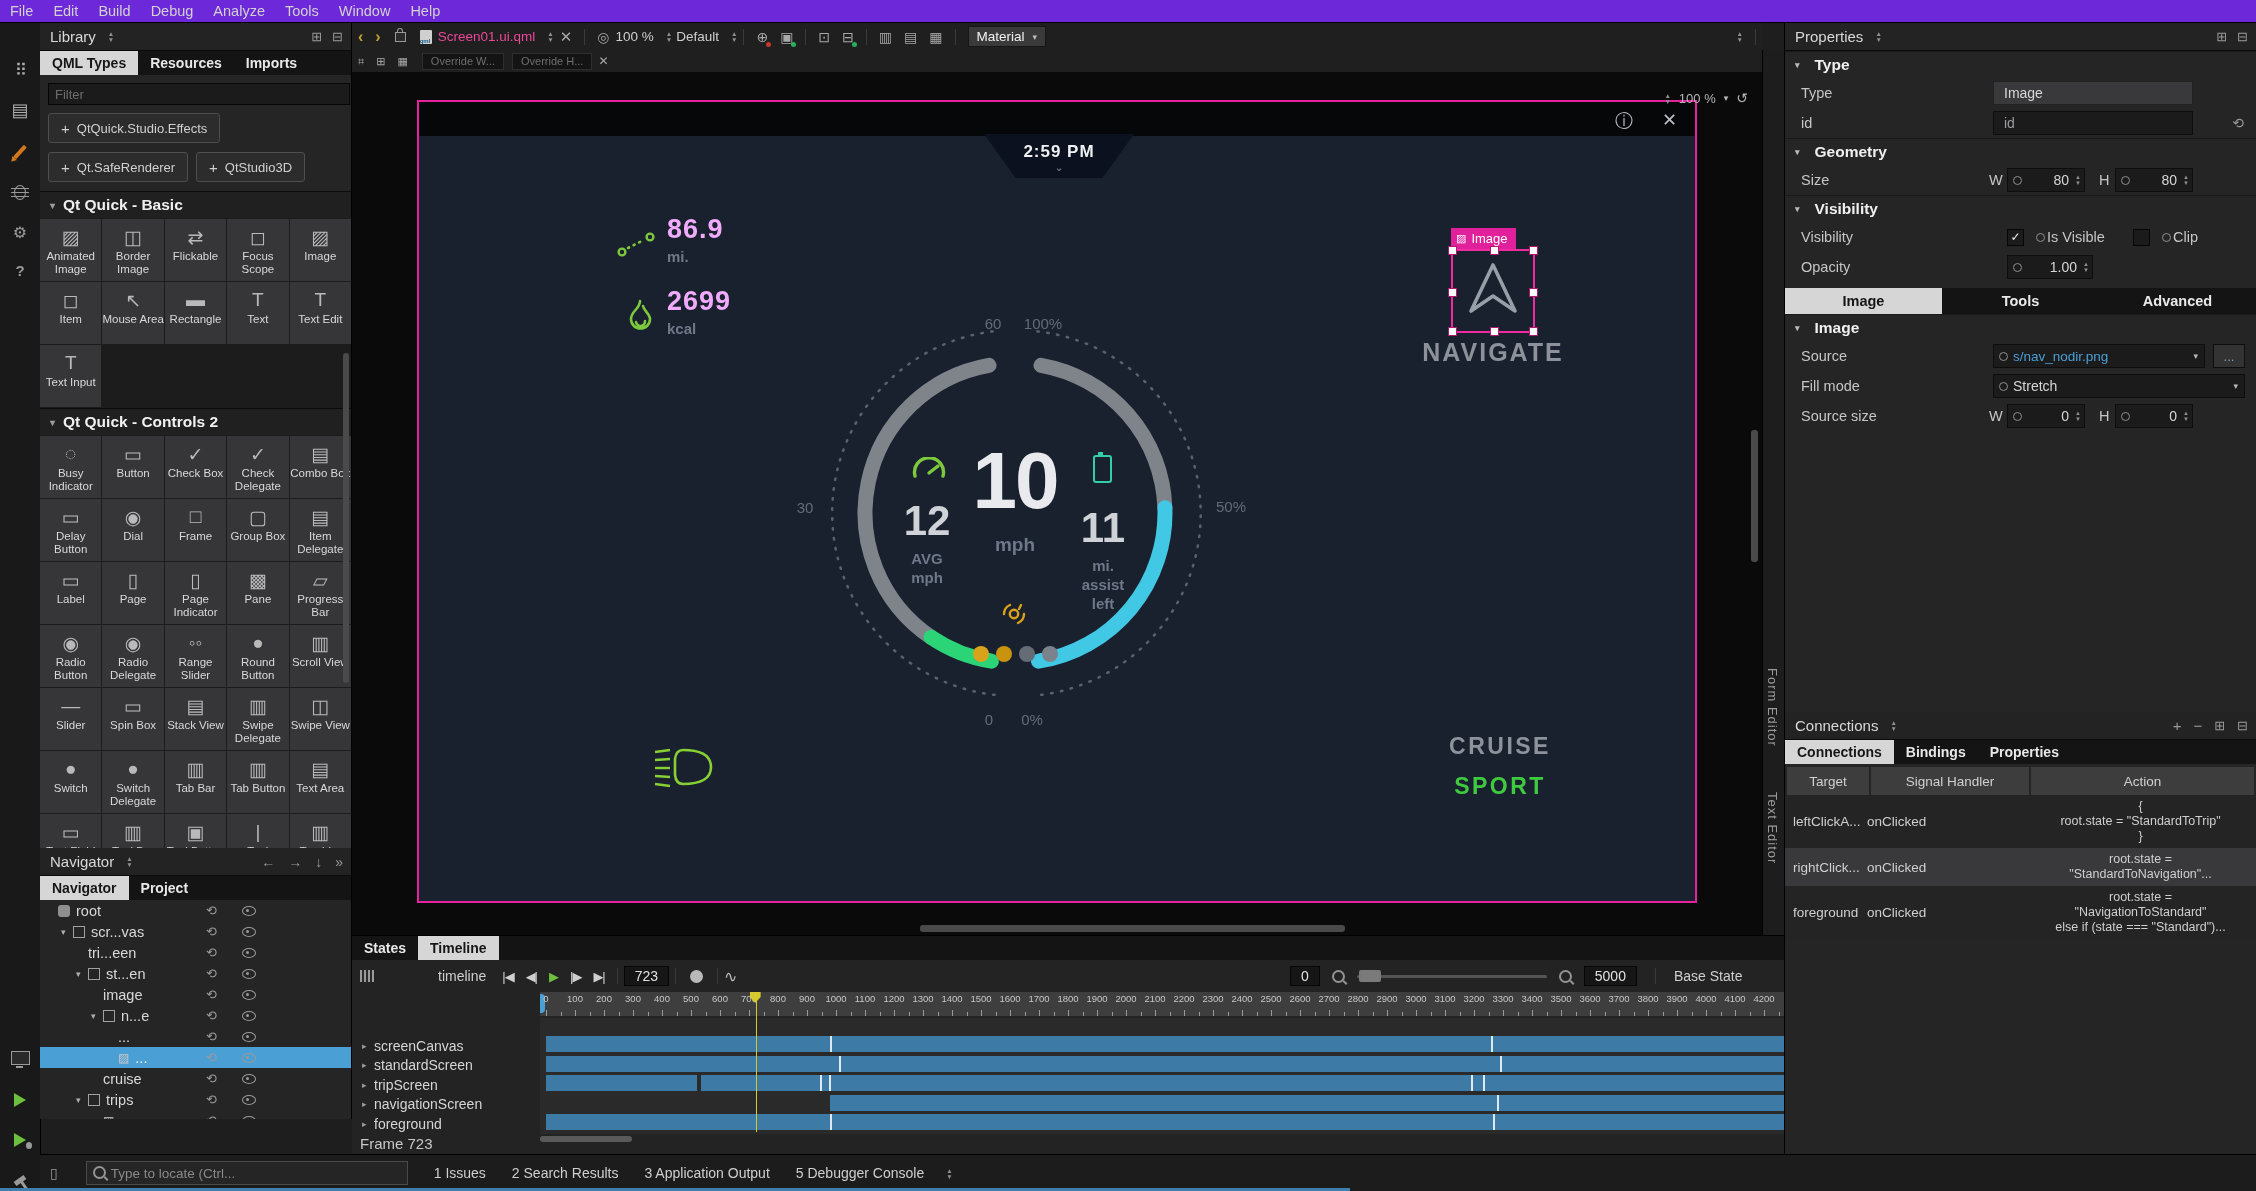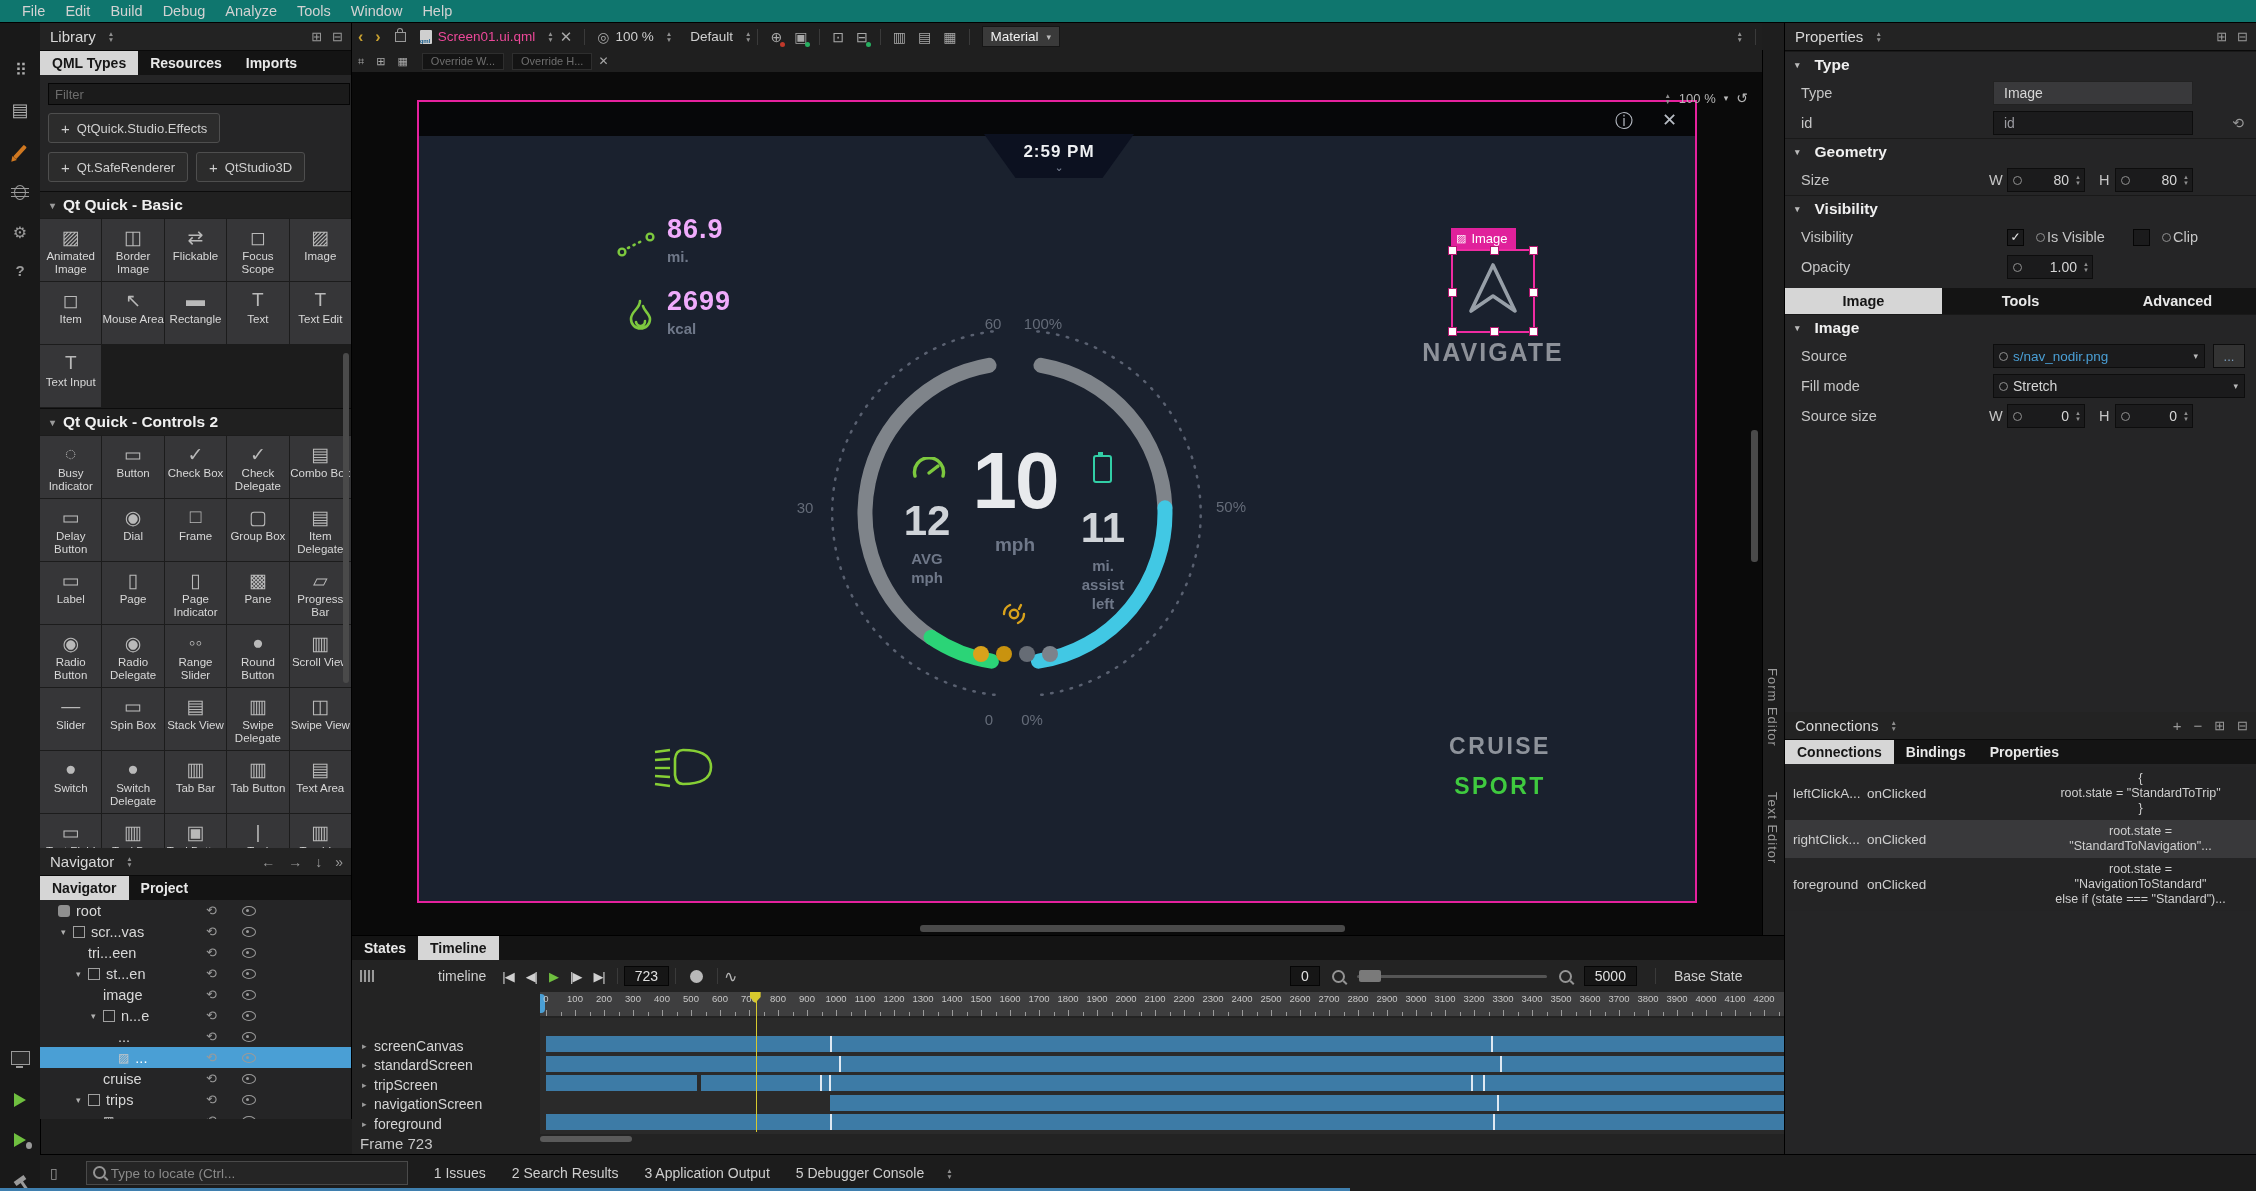--- a/index.html
+++ b/index.html
@@ -1,21 +1,21 @@
 <!DOCTYPE html>
 <html><head>
 <meta charset="utf-8">
 <style>
   html,body{margin:0;padding:0;background:#000;}
   #app{position:relative;width:2256px;height:1191px;background:#1e1e1e;
        font-family:"Liberation Sans",sans-serif;color:#d4d4d4;overflow:hidden;
        -webkit-user-select:none;user-select:none;}
   
-  .menubar{position:absolute;left:0;top:0;width:100%;height:23px;background:#0f766e;
-           display:flex;align-items:center;padding-left:12px;box-sizing:border-box;border-bottom:1px solid #000;}
+  .menubar{position:absolute;left:0;top:0;width:100%;height:23px;background:#6d28d9;
+           display:flex;align-items:center;padding-left:0;box-sizing:border-box;border-bottom:1px solid #000;}
   .menubar span{padding:0 10px;font-size:14.5px;color:#d2d2d2;}
   
   .leftstrip{position:absolute;left:0;top:23px;width:40px;bottom:0;background:#191919;border-right:1px solid #000;}
   .strip-ic{position:absolute;left:0;width:40px;height:34px;display:flex;align-items:center;justify-content:center;color:#9a9a9a;font-size:16px;}
   .i-grid9{font-size:17px;letter-spacing:-2px;color:#b0b0b0;}
   .i-doclines{font-size:18px;color:#b0b0b0;}
   .i-pencil{width:4px;height:16px;background:#d07820;transform:rotate(42deg);position:relative;border-radius:1px;}
   .i-pencil::after{content:"";position:absolute;left:-1px;bottom:-5px;border-left:3px solid transparent;border-right:3px solid transparent;border-top:5px solid #d07820;}
   .i-bug{width:10px;height:13px;border:1.5px solid #9a9a9a;border-radius:50%;position:relative;}
   .i-bug::before{content:"";position:absolute;left:-4px;top:2px;width:18px;height:1.5px;background:#9a9a9a;box-shadow:0 4px 0 #9a9a9a,0 8px 0 #9a9a9a;}
@@ -560,21 +560,21 @@
     <span class="tb-ic tb-gold">›</span>
     <span class="i-lock"></span>
     <span class="i-doc"></span>
     <span style="color:#ec4899">Screen01.ui.qml</span>
     <span class="updn"></span>
     <span class="tb-ic" style="font-size:15px">✕</span>
     <span class="vsep"></span>
     <span class="tb-ic">◎</span>
     <span>100 %</span>
     <span class="updn"></span>
-    <span style="margin-left:18px">Default</span>
+    <span style="margin-left:4px">Default</span>
     <span class="updn"></span>
     <span class="vsep"></span>
     <span class="tb-ic dotR">⊕</span>
     <span class="tb-ic dotG">▣</span>
     <span class="vsep"></span>
     <span class="tb-ic">⊡</span>
     <span class="tb-ic dotG">⊟</span>
     <span class="vsep"></span>
     <span class="tb-ic">▥</span>
     <span class="tb-ic">▤</span>
@@ -847,20 +847,25 @@
           <span style="font-size:13px">⊞</span>
           <span style="font-size:13px">⊟</span>
         </div>
       </div>
       <div class="tabbar" id="conn-tabs">
           <div class="tab active">Connections</div>
           <div class="tab">Bindings</div>
           <div class="tab">Properties</div>
         </div>
       <div class="ctable">
+        <div class="chead" id="conn-cols">
+            <div style="width: 82px;">Target</div>
+            <div style="width: 158px;">Signal Handler</div>
+            <div style="flex: 1 1 0%;">Action</div>
+          </div>
         <div id="conn-rows">
             <div class="crow">
               <div class="c1">leftClickA...</div>
               <div class="c2">onClicked</div>
               <div class="c3">{
 root.state = "StandardToTrip"
 }</div>
             </div>
             <div class="crow sel">
               <div class="c1">rightClick...</div>

